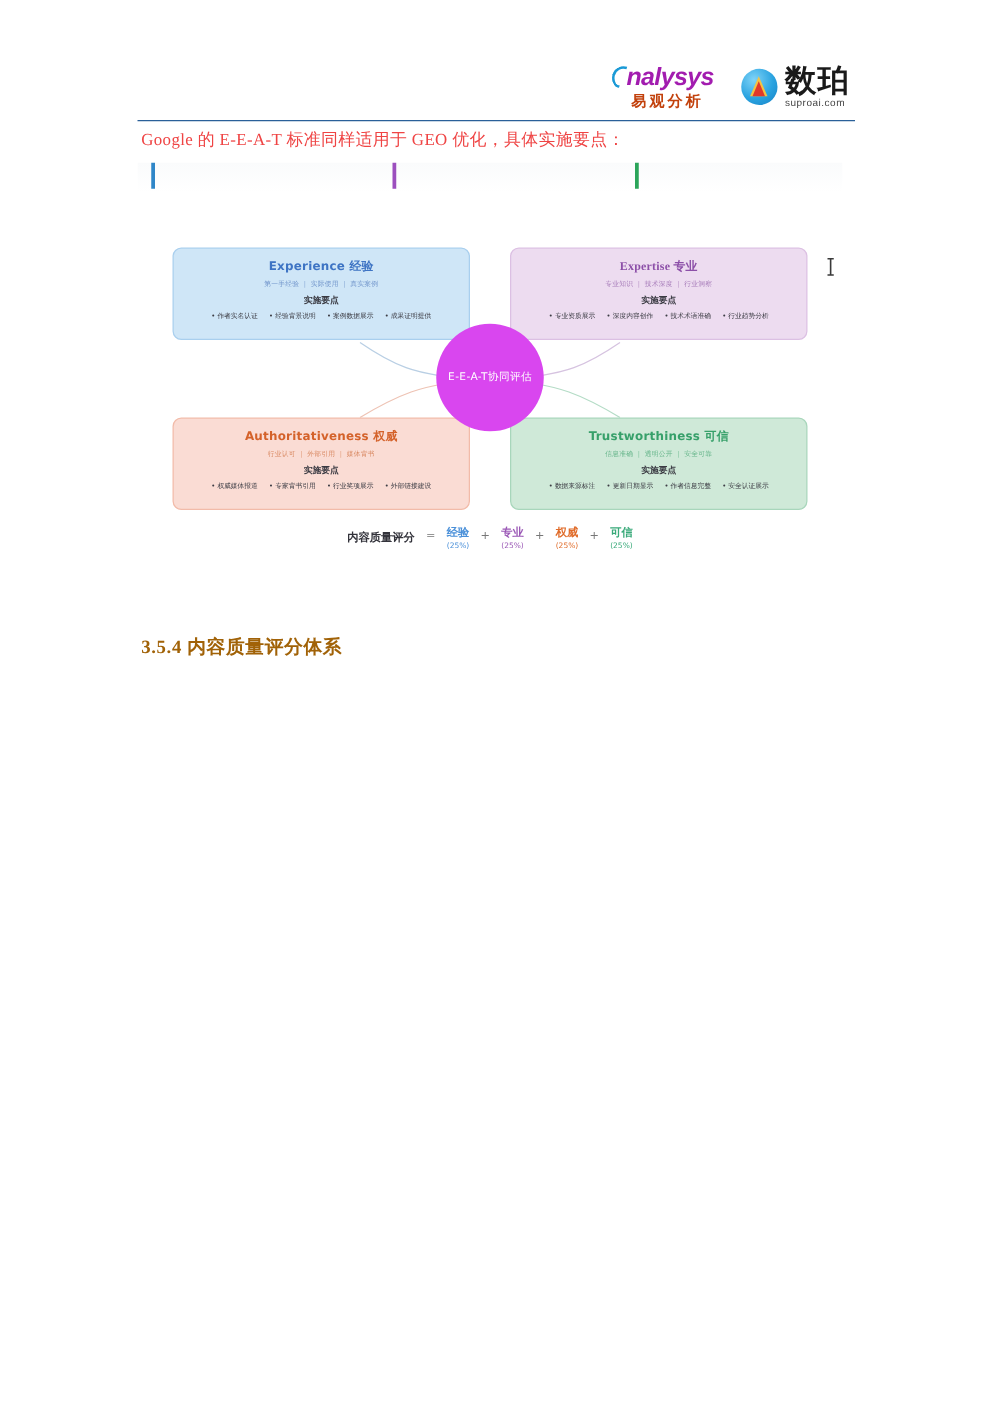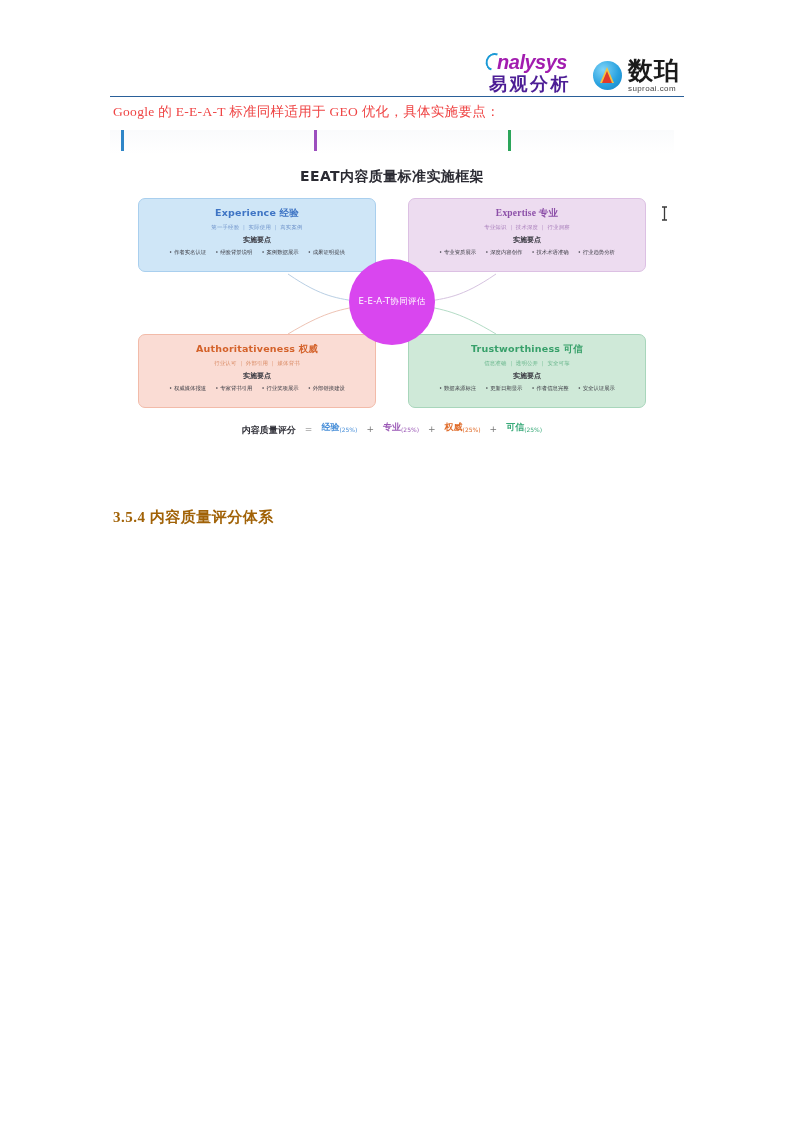--- a/index.html
+++ b/index.html
@@ -51,23 +51,23 @@
     top: 1px;
     width: 15px;
     height: 13px;
     border: 2.3px solid #1b9ad6;
     border-radius: 50% 50% 50% 50% / 60% 60% 40% 40%;
     border-right-color: transparent;
     border-bottom-color: transparent;
     transform: rotate(-28deg);
   }
   .analysys-cn {
-    font-size: 18px;
-    font-weight: bold;
-    color: #4c1d95;
+    font-size: 12px;
+    font-weight: bold;
+    color: #c2410c;
     letter-spacing: 2.5px;
     margin-top: 3px;
     font-family: Liberation Sans, sans-serif;
   }
   .suproai-logo {
     display: flex;
     align-items: center;
     gap: 6px;
   }
   .suproai-icon {
@@ -290,22 +290,22 @@
     text-align: right;
   }
   .formula-eq, .formula-plus {
     font-size: 9px;
     color: #777;
     font-family: "DejaVu Sans", sans-serif;
     padding-top: 2px;
   }
   .term {
     display: flex;
-    flex-direction: row;
-    align-items: flex-end;
+    flex-direction: column;
+    align-items: flex-start;
     line-height: 1.25;
   }
   .term-name {
     font-size: 9px;
     font-weight: bold;
     font-family: "DejaVu Sans", sans-serif;
   }
   .term-pct {
     font-size: 6px;
     font-family: "DejaVu Sans", sans-serif;
@@ -369,21 +369,20 @@
 <div class="intro-line">Google 的 E-E-A-T 标准同样适用于 GEO 优化，具体实施要点：</div>
 
 <div class="diagram-card">
 
   <div class="top-strips">
     <span class="strip" style="left: 11px; background: rgb(47, 134, 200);"></span>
     <span class="strip" style="left: 204px; background: rgb(156, 79, 190);"></span>
     <span class="strip" style="left: 398px; background: rgb(43, 165, 90);"></span>
   </div>
 
-  <div class="diagram-title">EEAT内容质量标准实施框架</div>
 
   <div class="quadrants">
 
     <svg class="connectors" viewBox="0 0 508 210">
       <path d="M 150 76 C 185 100, 200 100, 222 104" fill="none" stroke="#b9cfe4" stroke-width="1"></path>
       <path d="M 358 76 C 323 100, 308 100, 286 104" fill="none" stroke="#d6c3e0" stroke-width="1"></path>
       <path d="M 150 136 C 185 115, 200 112, 222 108" fill="none" stroke="#eec3b4" stroke-width="1"></path>
       <path d="M 358 136 C 323 115, 308 112, 286 108" fill="none" stroke="#b4dcc6" stroke-width="1"></path>
     </svg>
 

